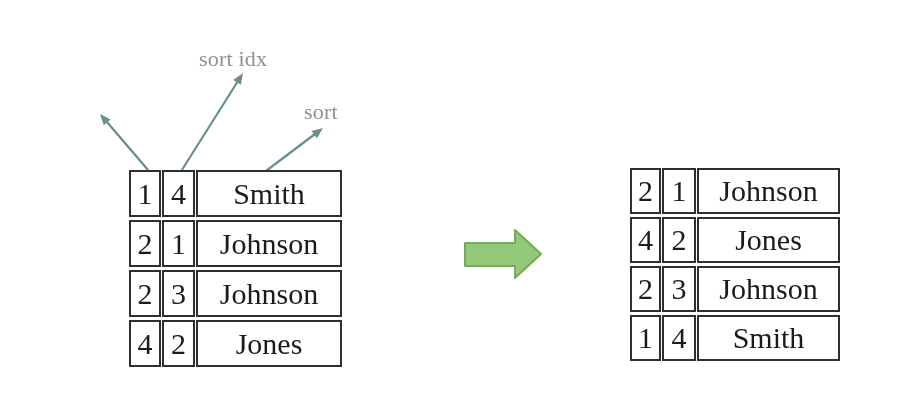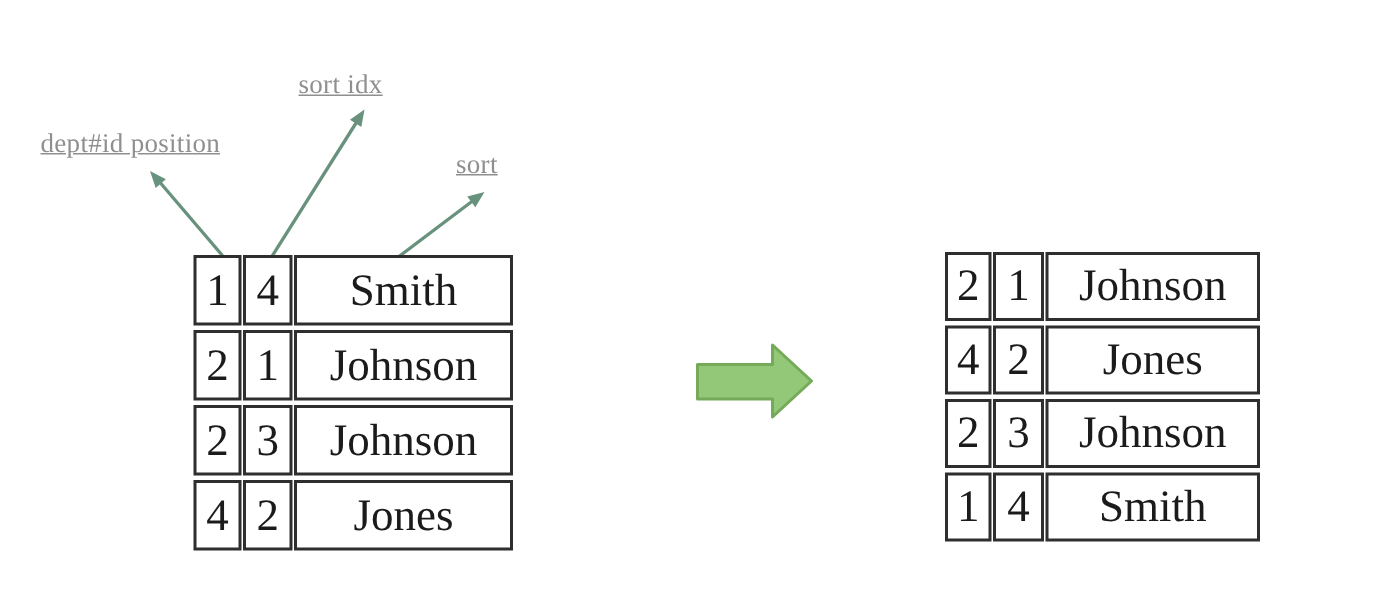--- a/index.html
+++ b/index.html
@@ -2,22 +2,22 @@
 <html style="--block-arrow-fill: #92c877; --block-arrow-stroke: #74aa58; --pointer-arrow: #68927d; --label-text: #8f8f8f; --table-border: #2e2e2e; --table-text: #1b1b1b;"><head>
 <meta charset="utf-8">
 <style>
   html,body{margin:0;padding:0;}
   body{
     width:920px;height:404px;position:relative;background:#ffffff;overflow:hidden;
     font-family:"Liberation Serif","DejaVu Serif",serif;
   }
   .stage{position:absolute;inset:0;}
   .label{
-    position:absolute;font-size:18px;color:var(--label-text,#8f8f8f);
-    white-space:nowrap;letter-spacing:0.2px;text-decoration:underline;
+    position:absolute;font-size:22px;color:var(--label-text,#8f8f8f);
+    white-space:nowrap;letter-spacing:0.2px;
   }
   .tbl{position:absolute;}
   .trow{display:flex;gap:1px;margin-bottom:3px;}
   .tcell{
     box-sizing:border-box;border:2px solid var(--table-border,#2e2e2e);
     display:flex;align-items:center;justify-content:center;
     font-size:30px;color:var(--table-text,#1b1b1b);background:#fff;line-height:1;
   }
   .tbl.left  .tcell{height:47px;}
   .tbl.left  .c0{width:32px;} .tbl.left  .c1{width:33px;} .tbl.left  .c2{width:146px;}
@@ -30,21 +30,20 @@
     fill:var(--block-arrow-fill,#92c877);
     stroke:var(--block-arrow-stroke,#74aa58);
     stroke-width:2;stroke-linejoin:round;
   }
 </style>
 </head>
 <body>
 
 <div class="stage">
 
-  <span class="label" style="left:27px;top:85px">dept#id position</span>
 
   <span class="label" style="left:199px;top:46px">sort idx</span>
 
   <span class="label" style="left:304px;top:99px">sort</span>
 
   <svg class="overlay" width="920" height="404" viewBox="0 0 920 404">
 
     <g>
       <line class="pline" x1="148" y1="170" x2="107" y2="122"></line>
       <polygon class="phead" points="100,114 110.6,119.5 103.8,125.3"></polygon>

